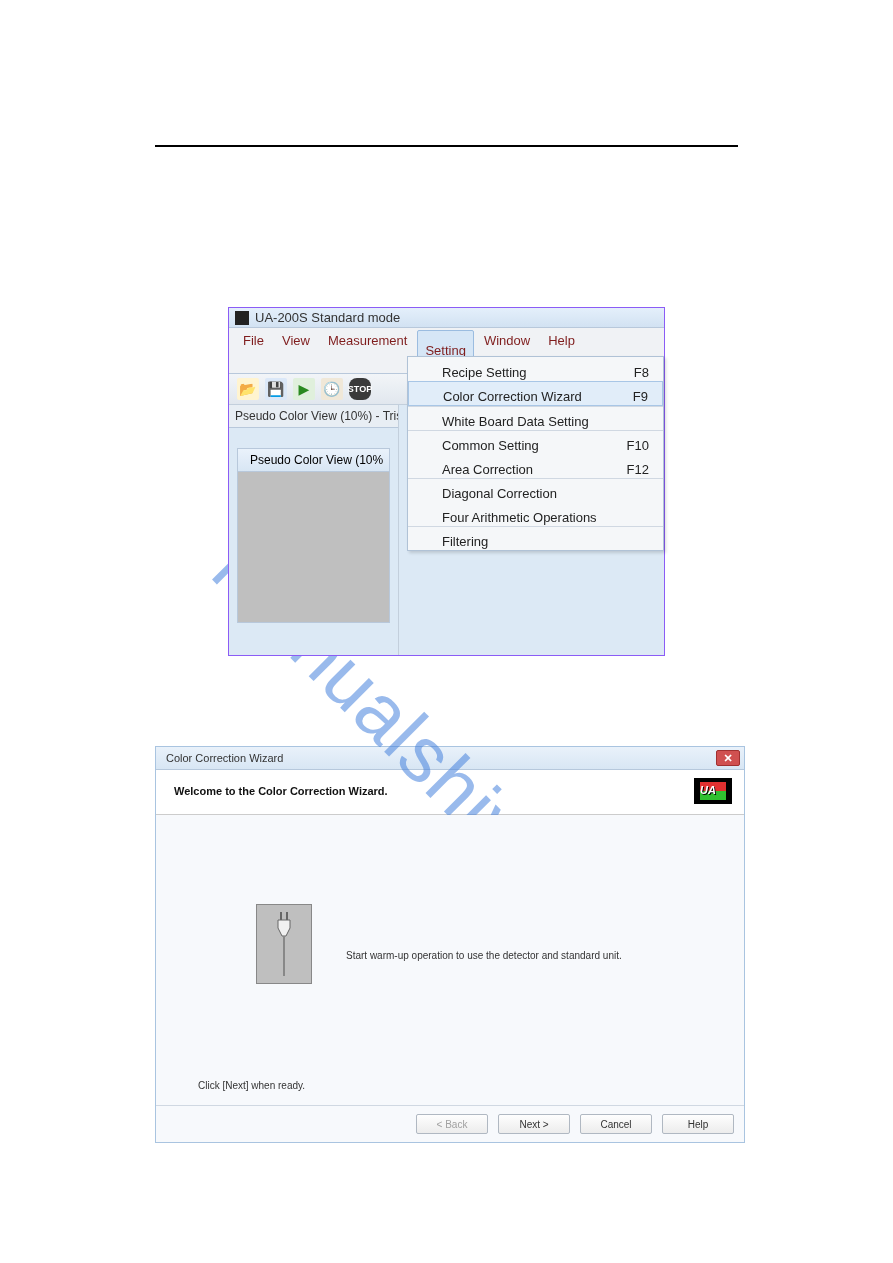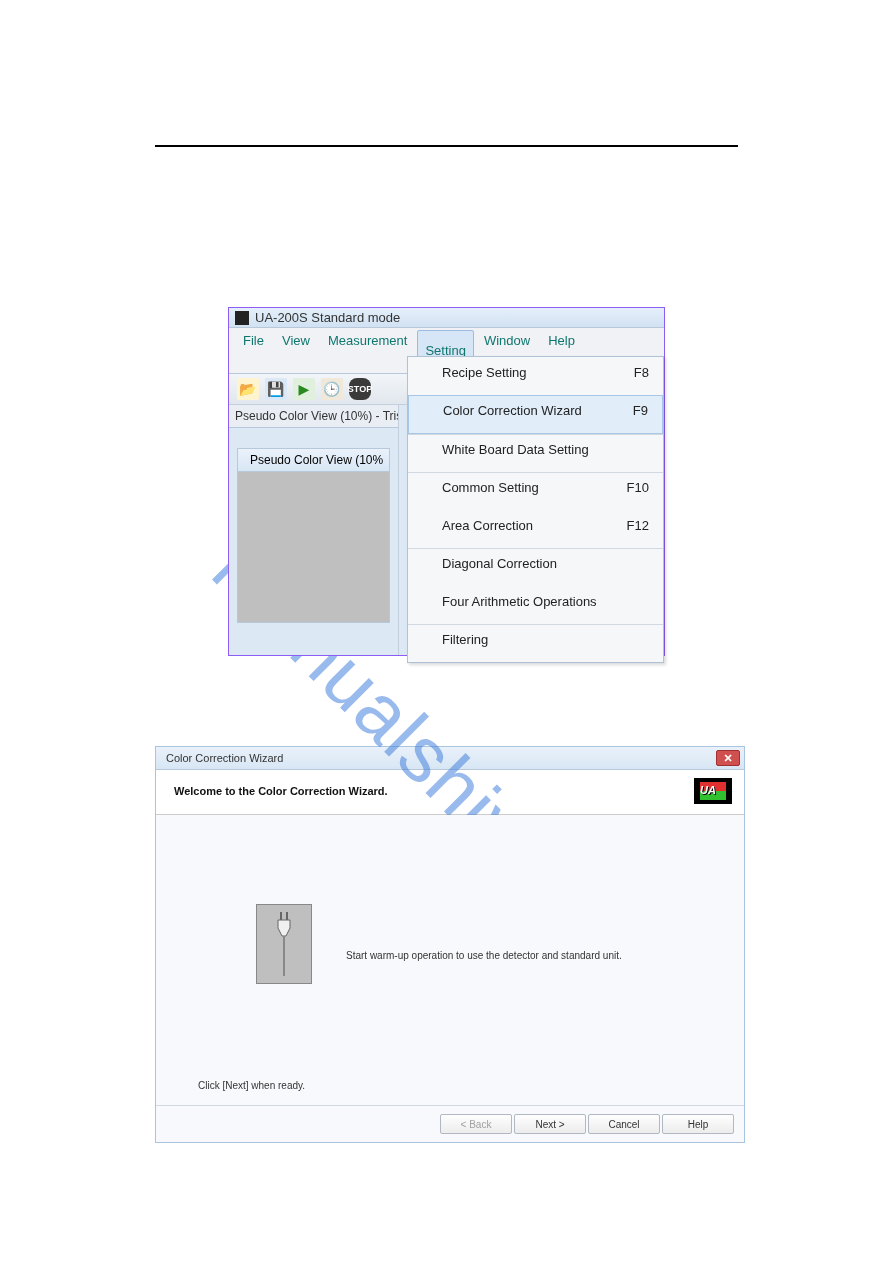--- a/index.html
+++ b/index.html
@@ -54,21 +54,21 @@
     border-bottom: 1px solid #b8c8db;
   }
   .app1-titlebar .app-icon {
     width: 14px; height: 14px; background: #222;
   }
   .app1-menubar {
     display: flex;
     gap: 2px;
     padding: 2px 6px;
     font-size: 13px;
-    color: #0f766e;
+    color: #7f1d1d;
     background: #f0f2f5;
     border-bottom: 1px solid #b8c8db;
   }
   .app1-menubar .mitem {
     padding: 3px 8px;
     border-radius: 2px;
   }
   .app1-menubar .mitem.active {
     background: #d6e6f6;
     border: 1px solid #9bbce0;
@@ -138,21 +138,21 @@
     left: 178px;
     top: 48px;
     width: 257px;
     background: #f5f7f9;
     border: 1px solid #b0c2d6;
     box-shadow: 2px 2px 3px rgba(0,0,0,0.15);
   }
   .dd-item {
     display: flex;
     justify-content: space-between;
-    padding: 7px 14px 15px 34px;
+    padding: 7px 14px 1px 34px;
     font-size: 13px;
     color: #222;
     border-top: 1px solid transparent;
   }
   .dd-item.highlight {
     background: #e1edf9;
     border: 1px solid #a8c6e6;
   }
   .dd-sep { border-top: 1px solid #d0d8e2; }
 
@@ -243,21 +243,21 @@
   .wiz-click-text {
     position: absolute;
     left: 42px;
     top: 265px;
     font-size: 10px;
     color: #333;
   }
   .wiz-footer {
     display: flex;
     justify-content: flex-end;
-    gap: 2px;
+    gap: 10px;
     padding: 8px 10px;
     background: #f7f9fc;
     border-top: 1px solid #d0d8e2;
   }
   .wiz-btn {
     width: 72px;
     height: 20px;
     font-size: 10px;
     background: linear-gradient(#fefefe, #ececec);
     border: 1px solid #b0b8c2;

